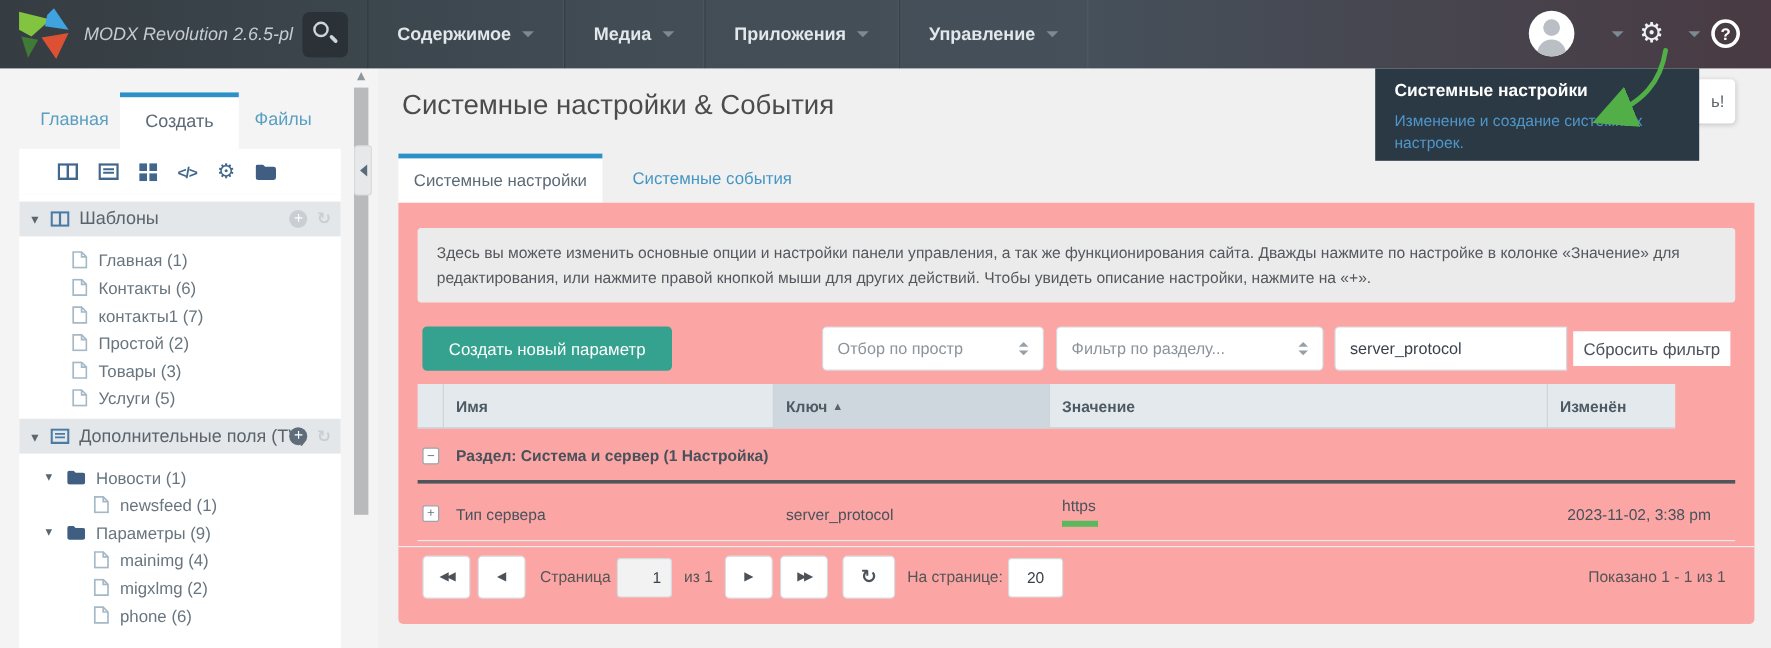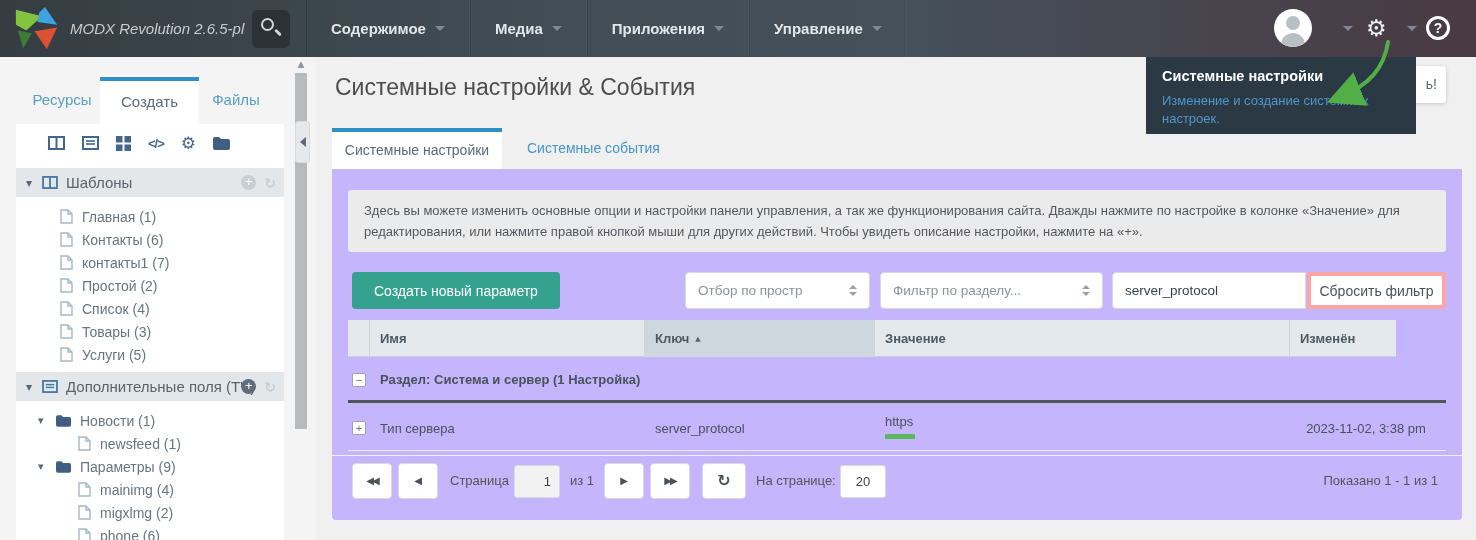--- a/index.html
+++ b/index.html
@@ -83,21 +83,21 @@
   .collapse-handle .tri { width:0; height:0; border-top:5px solid transparent; border-bottom:5px solid transparent;
     border-right:6px solid #5a6b7c; }
 
   
   .main { position:absolute; left:330px; top:57px; width:1146px; height:483px; }
   .page-title { position:absolute; left:5px; top:17px; font-size:23px; color:#4c4c4c; }
   .main-tab-active { position:absolute; left:2px; top:71px; width:170px; height:42px; background:#fff;
     border-top:4px solid #2d91c8; text-align:center; line-height:37px; font-size:14px; color:#5b6a76; cursor:pointer; }
   .main-tab { position:absolute; left:185px; top:71px; height:41px; line-height:41px; font-size:14px;
     color:#4596c4; cursor:pointer; padding:0 12px; }
-  .panel { position:absolute; left:2px; top:112px; width:1130px; height:351px; background:#c4b5fd;
+  .panel { position:absolute; left:2px; top:112px; width:1130px; height:351px; background:#fca5a5;
     border-radius:0 0 4px 4px; }
   .desc-box { position:absolute; left:16px; top:21px; width:1098px; height:62px; background:#ebebec;
     border-radius:3px; padding:10px 16px; font-size:13px; color:#54585c; line-height:21px; }
   .btn-create { position:absolute; left:20px; top:103px; height:37px; padding:0 22px; background:#34a28e;
     border:none; border-radius:4px; color:#fff; font-size:14px; cursor:pointer;
     font-family:"Liberation Sans", sans-serif; }
   .combo { position:absolute; top:103px; height:37px; background:#fff; border:1px solid #d6d9dc;
     border-radius:4px; display:flex; align-items:center; padding:0 12px; font-size:13.5px;
     color:#8b949b; cursor:pointer; }
   .combo .sorter { margin-left:auto; display:flex; flex-direction:column; gap:3px; }
@@ -195,21 +195,21 @@
 <svg class="green-arrow" viewBox="0 0 86 70">
   <defs>
     <marker id="ah" markerWidth="9" markerHeight="9" refX="6" refY="4.5" orient="auto">
       <path d="M0,0 L9,4.5 L0,9 z" fill="#52ae46"></path>
     </marker>
   </defs>
   <path d="M66,2 C62,28 48,45 16,58" fill="none" stroke="#52ae46" stroke-width="4" stroke-linecap="round" marker-end="url(#ah)"></path>
 </svg>
 
 <div class="sidebar">
-  <div class="side-tab-label" style="left:22px; width:80px;">Ресурсы</div>
+  <div class="side-tab-label" style="left:22px; width:80px;">Главная</div>
   <div class="side-tab-active">Создать</div>
   <div class="side-tab-label" style="left:203px; width:66px;">Файлы</div>
 
   <div class="elem-toolbar">
     <span class="ticon">
       <svg width="17" height="14" viewBox="0 0 17 14">
           <rect x="1" y="1" width="15" height="12" fill="none" stroke="#41678c" stroke-width="2"></rect>
           <line x1="8.5" y1="1" x2="8.5" y2="13" stroke="#41678c" stroke-width="2"></line>
         </svg>
     </span>
@@ -272,27 +272,20 @@
             <path d="M8,1 L8,5 L12,5" fill="none" stroke="#a5b8c6" stroke-width="1.4"></path>
           </svg>
         <span>контакты1 (7)</span>
       </div>
       <div class="tree-row pl-doc">
         <svg class="doc" width="13" height="15" viewBox="0 0 13 15">
             <path d="M1,1 L8,1 L12,5 L12,14 L1,14 Z" fill="#fff" stroke="#a5b8c6" stroke-width="1.4"></path>
             <path d="M8,1 L8,5 L12,5" fill="none" stroke="#a5b8c6" stroke-width="1.4"></path>
           </svg>
         <span>Простой (2)</span>
-      </div>
-      <div class="tree-row pl-doc">
-        <svg class="doc" width="13" height="15" viewBox="0 0 13 15">
-            <path d="M1,1 L8,1 L12,5 L12,14 L1,14 Z" fill="#fff" stroke="#a5b8c6" stroke-width="1.4"></path>
-            <path d="M8,1 L8,5 L12,5" fill="none" stroke="#a5b8c6" stroke-width="1.4"></path>
-          </svg>
-        <span>Список (4)</span>
       </div>
       <div class="tree-row pl-doc">
         <svg class="doc" width="13" height="15" viewBox="0 0 13 15">
             <path d="M1,1 L8,1 L12,5 L12,14 L1,14 Z" fill="#fff" stroke="#a5b8c6" stroke-width="1.4"></path>
             <path d="M8,1 L8,5 L12,5" fill="none" stroke="#a5b8c6" stroke-width="1.4"></path>
           </svg>
         <span>Товары (3)</span>
       </div>
       <div class="tree-row pl-doc">
         <svg class="doc" width="13" height="15" viewBox="0 0 13 15">

